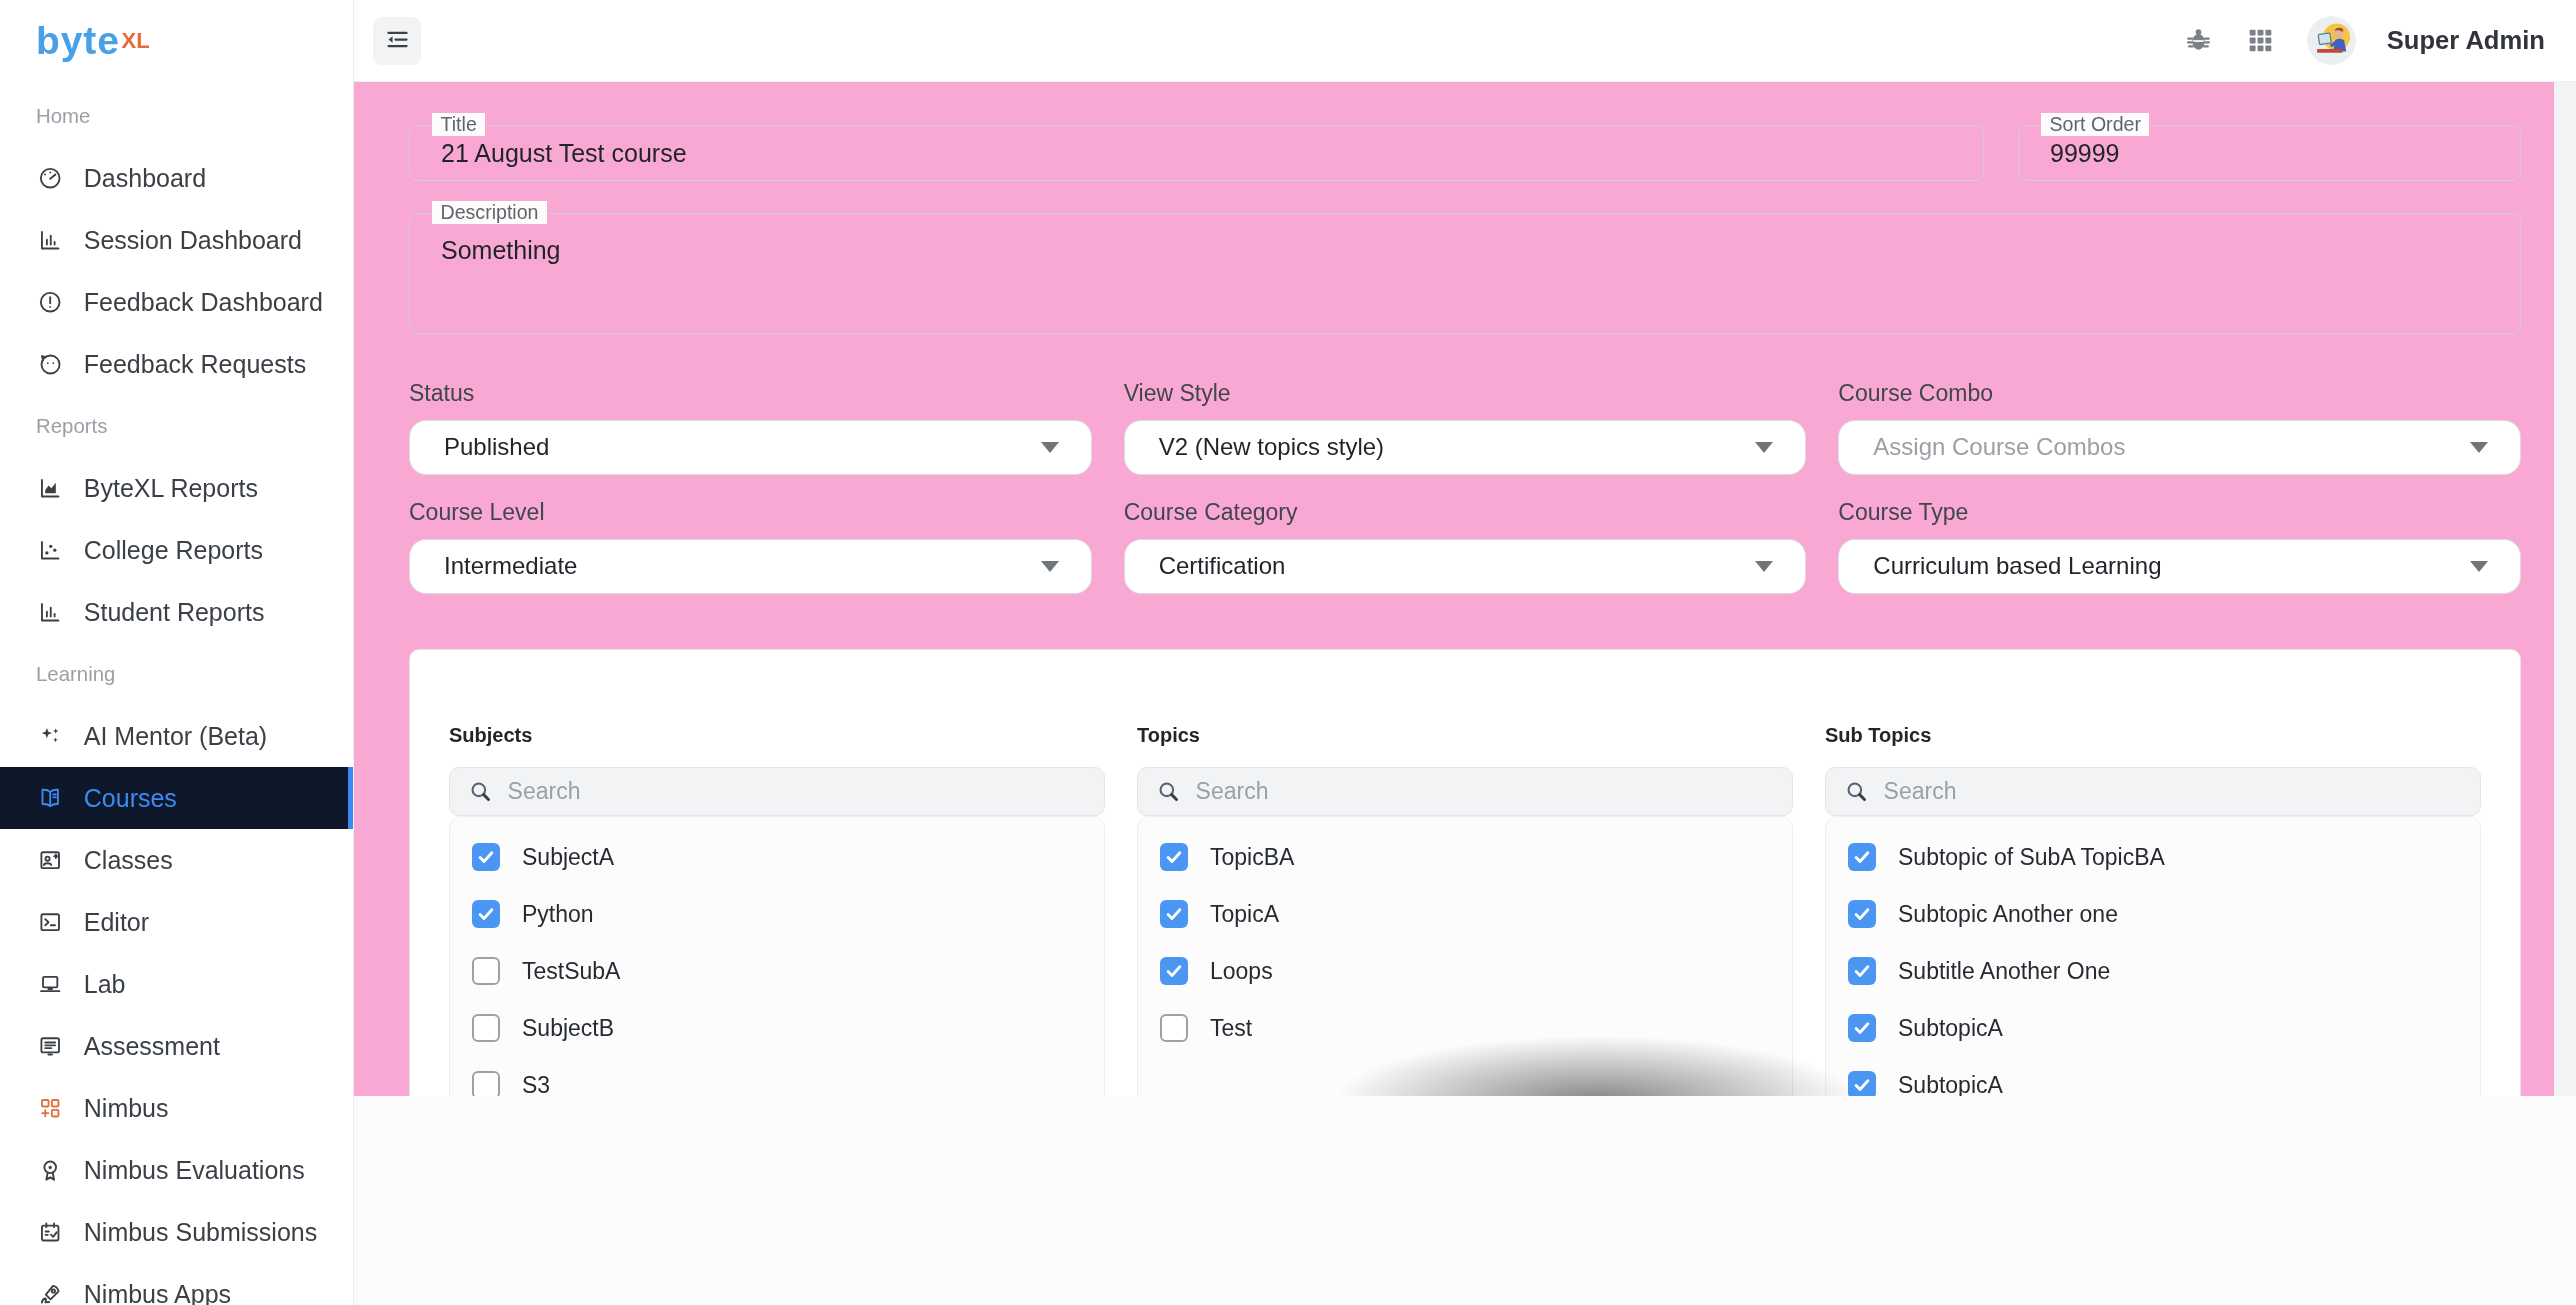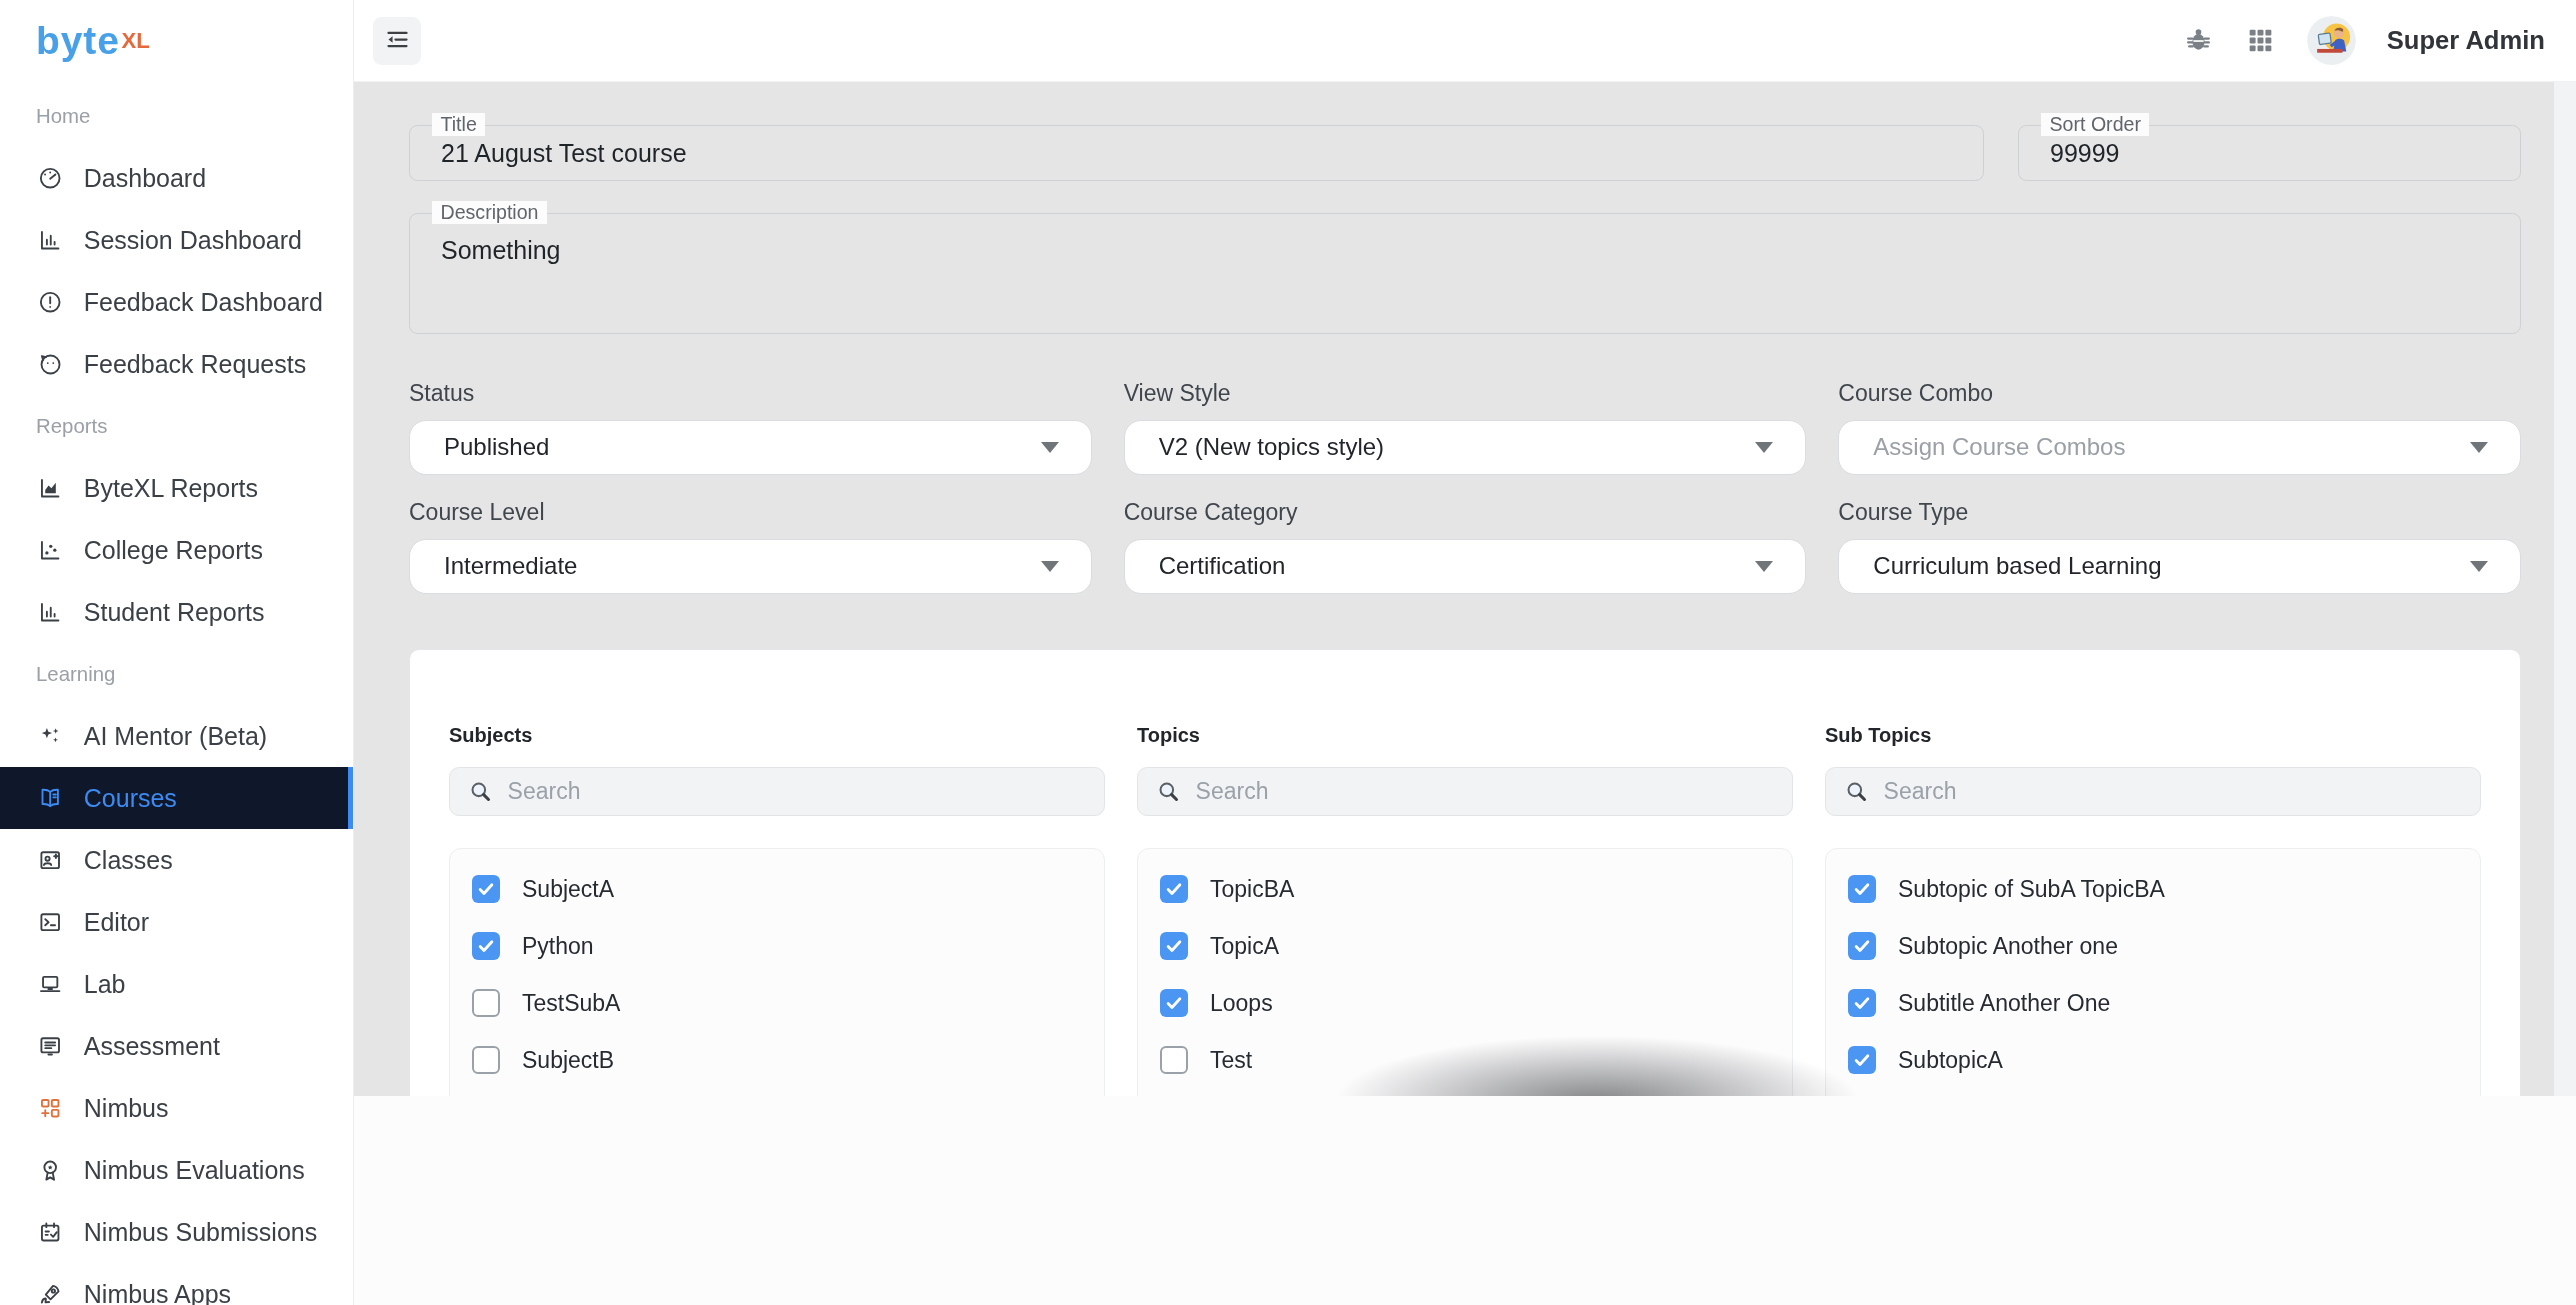--- a/index.html
+++ b/index.html
@@ -17,21 +17,21 @@
   .nav { padding-top:3.4px; }
   .nav-sec { height:62px; display:flex; align-items:center; padding-left:36px;
     font-size:20.4px; color:#9aa0a6; }
   .nav-item { height:62px; display:flex; align-items:center; padding-left:37px; gap:20.4px;
     font-size:25px; color:#3a4046; cursor:pointer; }
   .nav-ic { width:26.4px; height:26.4px; display:inline-flex; }
   .nav-ic svg { width:100%; height:100%; }
   .nav-item.active { background:#0f172a; color:#3d8bf2; border-right:5.1px solid #3d8bf2; }
   .nav-item.accent .nav-ic { color:#e0713c; }
   
-  .main { flex:1; position:relative; height:1096px; overflow:hidden; background:#e5e5e5; }
+  .main { flex:1; position:relative; height:1096px; overflow:hidden; background:#f9a8d4; }
   .topbar { height:82px; background:#fff; border-bottom:1.7px solid #f0f1f3;
     display:flex; align-items:center; justify-content:space-between; padding:0 31px 0 19px; }
   .toggle-btn { width:48px; height:48px; border:none; border-radius:8.5px; background:#f1f3f4;
     display:flex; align-items:center; justify-content:center; color:#3c4043; cursor:pointer; }
   .toggle-btn svg { width:27px; height:27px; }
   .topbar-right { display:flex; align-items:center; gap:31px; }
   .tb-ic { width:31px; height:31px; color:#7b8086; display:inline-flex; cursor:pointer; }
   .tb-ic svg { width:100%; height:100%; }
   .avatar { width:49px; height:49px; border-radius:50%; overflow:hidden; cursor:pointer; }
   .user-name { font-size:25.6px; font-weight:700; color:#31353a; }
@@ -62,21 +62,21 @@
   .card-head { display:flex; align-items:center; justify-content:space-between; }
   .card-title { font-size:25.6px; font-weight:700; color:#191d22; }
   .card-hours { font-size:23px; color:#8d939a; }
   .pick-cols { margin-top:37px; display:grid; grid-template-columns:repeat(3,1fr); column-gap:32px; }
   .pick-title { font-size:20px; font-weight:700; color:#22262b; }
   .pick-search { margin-top:20.4px; height:49px; background:#f2f3f5; border:1.7px solid #e2e4e7;
     border-radius:10.2px; display:flex; align-items:center; padding:0 17px; gap:13.6px; cursor:text; }
   .s-ic { width:27px; height:27px; display:inline-flex; }
   .s-ic svg { width:100%; height:100%; }
   .s-ph { font-size:23px; color:#9aa1a8; }
-  .pick-panel { margin-top:32px; height:390px; background:#fcfcfd; border:1.7px solid #eceef0;
+  .pick-panel { height:390px; background:#fcfcfd; border:1.7px solid #eceef0;
     border-radius:12px; padding:12px 0; overflow:hidden; }
   .pick-row { height:57px; display:flex; align-items:center; padding-left:22px; gap:22px; cursor:pointer; }
   .cb { width:28px; height:28px; border-radius:6px; border:2.6px solid #9aa1a8; background:#fff;
     display:inline-flex; align-items:center; justify-content:center; flex:none; }
   .cb.on { border:none; background:#4a96f2; }
   .cb svg { width:22px; height:22px; }
   .cb-lb { font-size:23px; color:#262b31; }
   
   .scroll-strip { position:absolute; top:82px; right:0; bottom:0; width:22px; background:#f2f3f5; }
   .vignette { position:absolute; left:971px; bottom:-5.1px; width:545px; height:68px; pointer-events:none;

